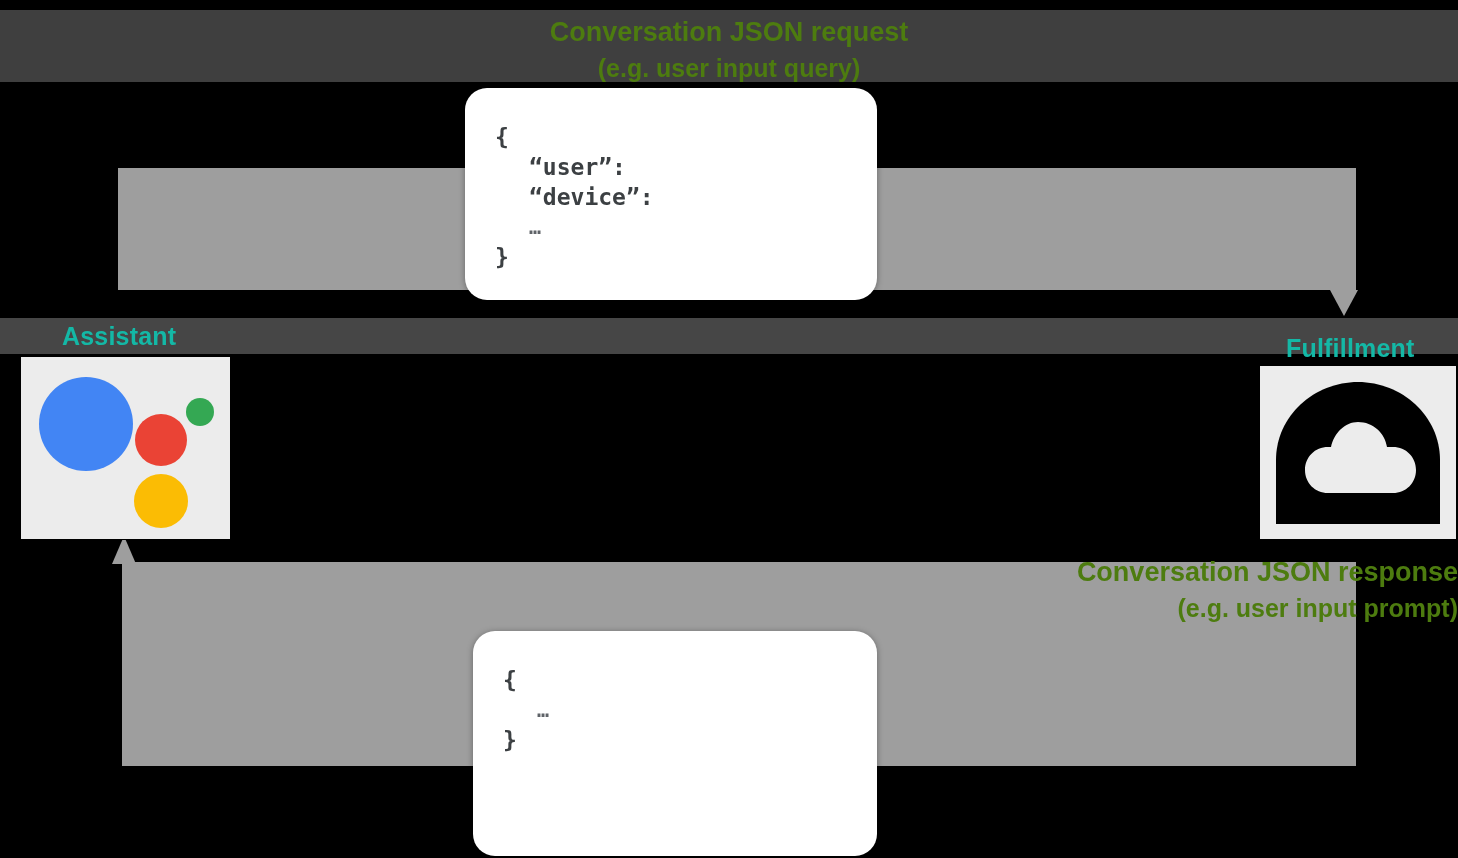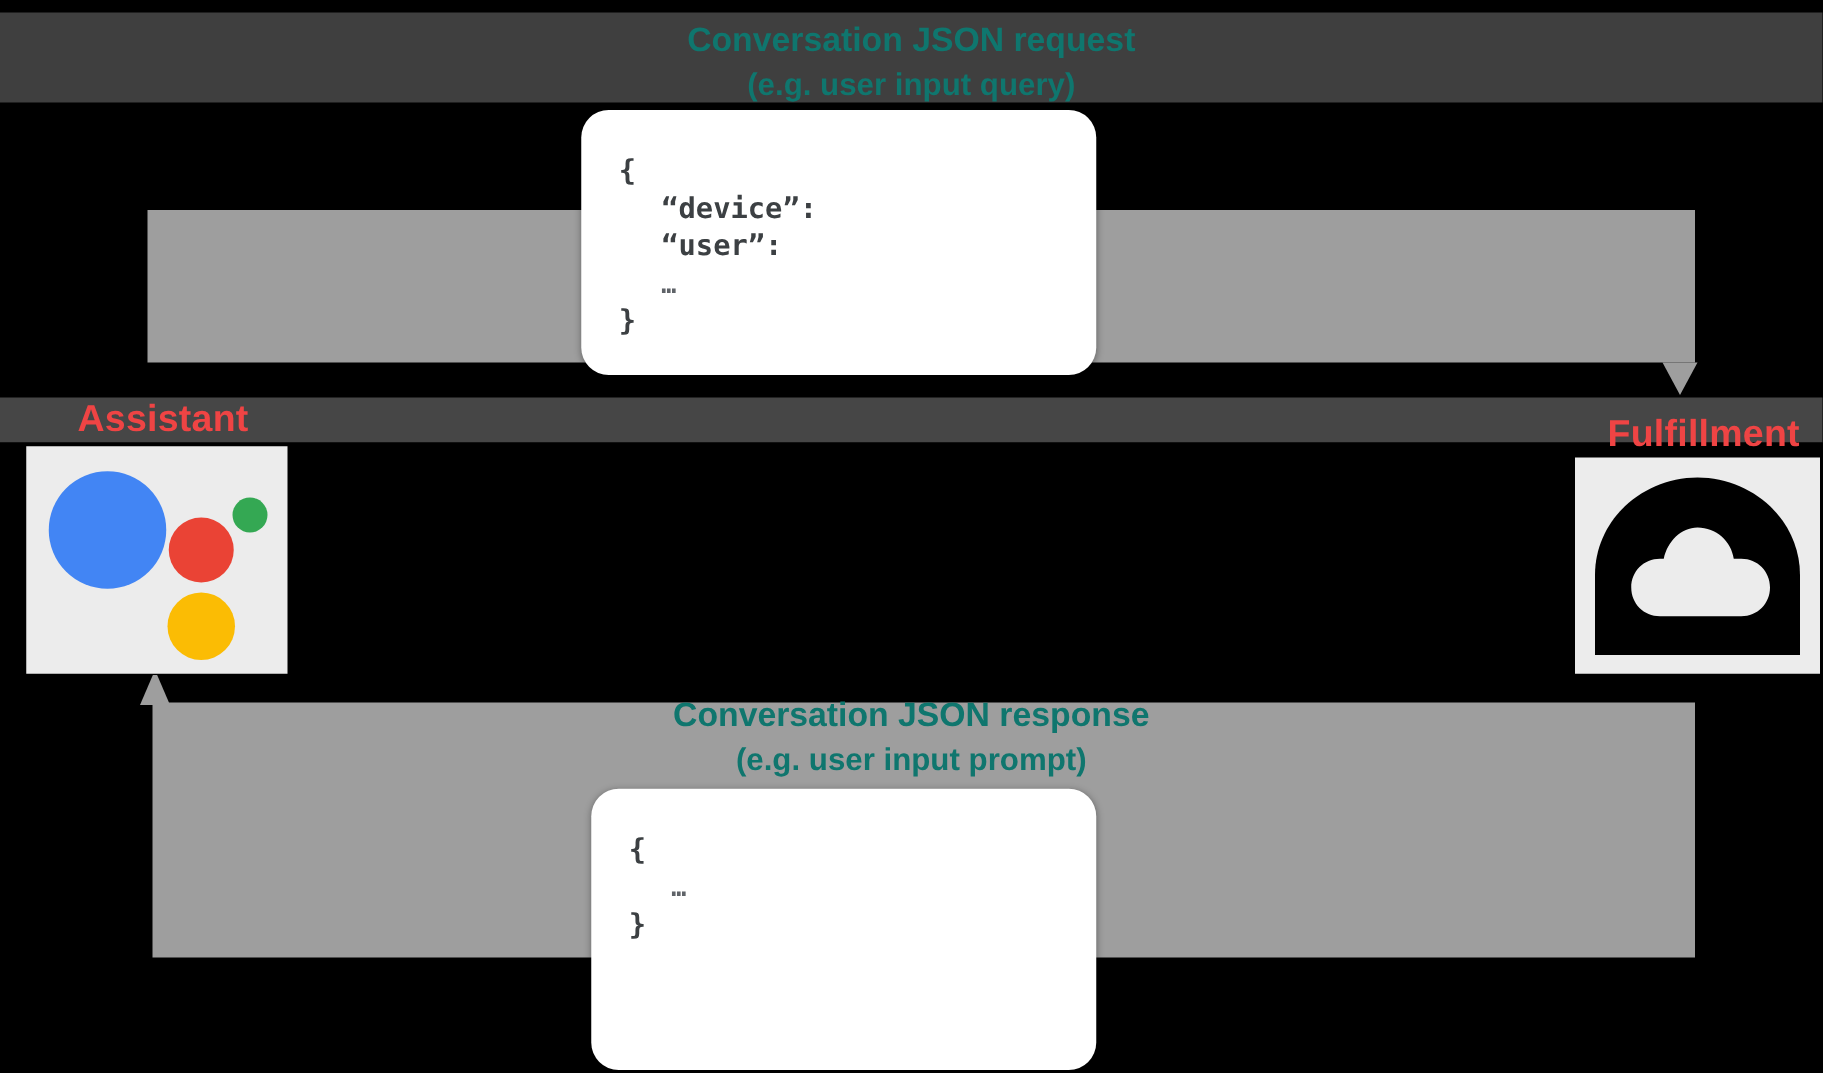--- a/index.html
+++ b/index.html
@@ -103,23 +103,23 @@
     height: 186px;
     background: #000000;
   }
 
   
   .node-label {
     position: absolute;
     top: 318px;
     height: 36px;
     line-height: 36px;
-    font-size: 30px;
-    font-weight: 700;
-    color: #ef4444;
+    font-size: 25px;
+    font-weight: 700;
+    color: #14b8a6;
     letter-spacing: 0.2px;
     white-space: nowrap;
   }
   .node-label.assistant   { left: 62px; }
   .node-label.fulfillment { left: 1286px; margin-top: 12px; }
 
   
   .tile {
     position: absolute;
     background: #ececec;
@@ -145,35 +145,35 @@
   .dot.yellow { left: 113px; top: 117px; width: 54px; height: 54px; background: #fbbc04; }
 
   .cloud-logo { position: absolute; inset: 0; display: flex; align-items: center; justify-content: center; }
 
   
   .caption {
     position: absolute;
     width: 1458px;
     left: 0;
     text-align: center;
-    color: #0f766e;
+    color: #4d7c0f;
     white-space: nowrap;
   }
   .caption .line1 {
     font-size: 27px;
     font-weight: 700;
     line-height: 36px;
   }
   .caption .line2 {
     font-size: 25px;
     font-weight: 700;
     line-height: 36px;
   }
   .caption.request  { top: 14px; }
-  .caption.response { top: 554px; }
+  .caption.response { top: 554px; text-align: right; }
 
   
   .json-card {
     position: absolute;
     background: #ffffff;
     border-radius: 22px;
     box-shadow: 0 1px 6px rgba(0,0,0,0.35);
     font-family: "DejaVu Sans Mono", "Liberation Mono", monospace;
     font-size: 23px;
     font-weight: 700;
@@ -229,22 +229,22 @@
     </div>
   </div>
 
   <div class="caption request">
     <div class="line1">Conversation JSON request</div>
     <div class="line2">(e.g. user input query)</div>
   </div>
 
   <div class="json-card request">
     <div class="json-line">{</div>
+    <div class="json-line indent">“user”:</div>
     <div class="json-line indent">“device”:</div>
-    <div class="json-line indent">“user”:</div>
     <div class="json-line ellipsis">…</div>
     <div class="json-line">}</div>
   </div>
 
   <div class="caption response">
     <div class="line1">Conversation JSON response</div>
     <div class="line2">(e.g. user input prompt)</div>
   </div>
 
   <div class="json-card response">

